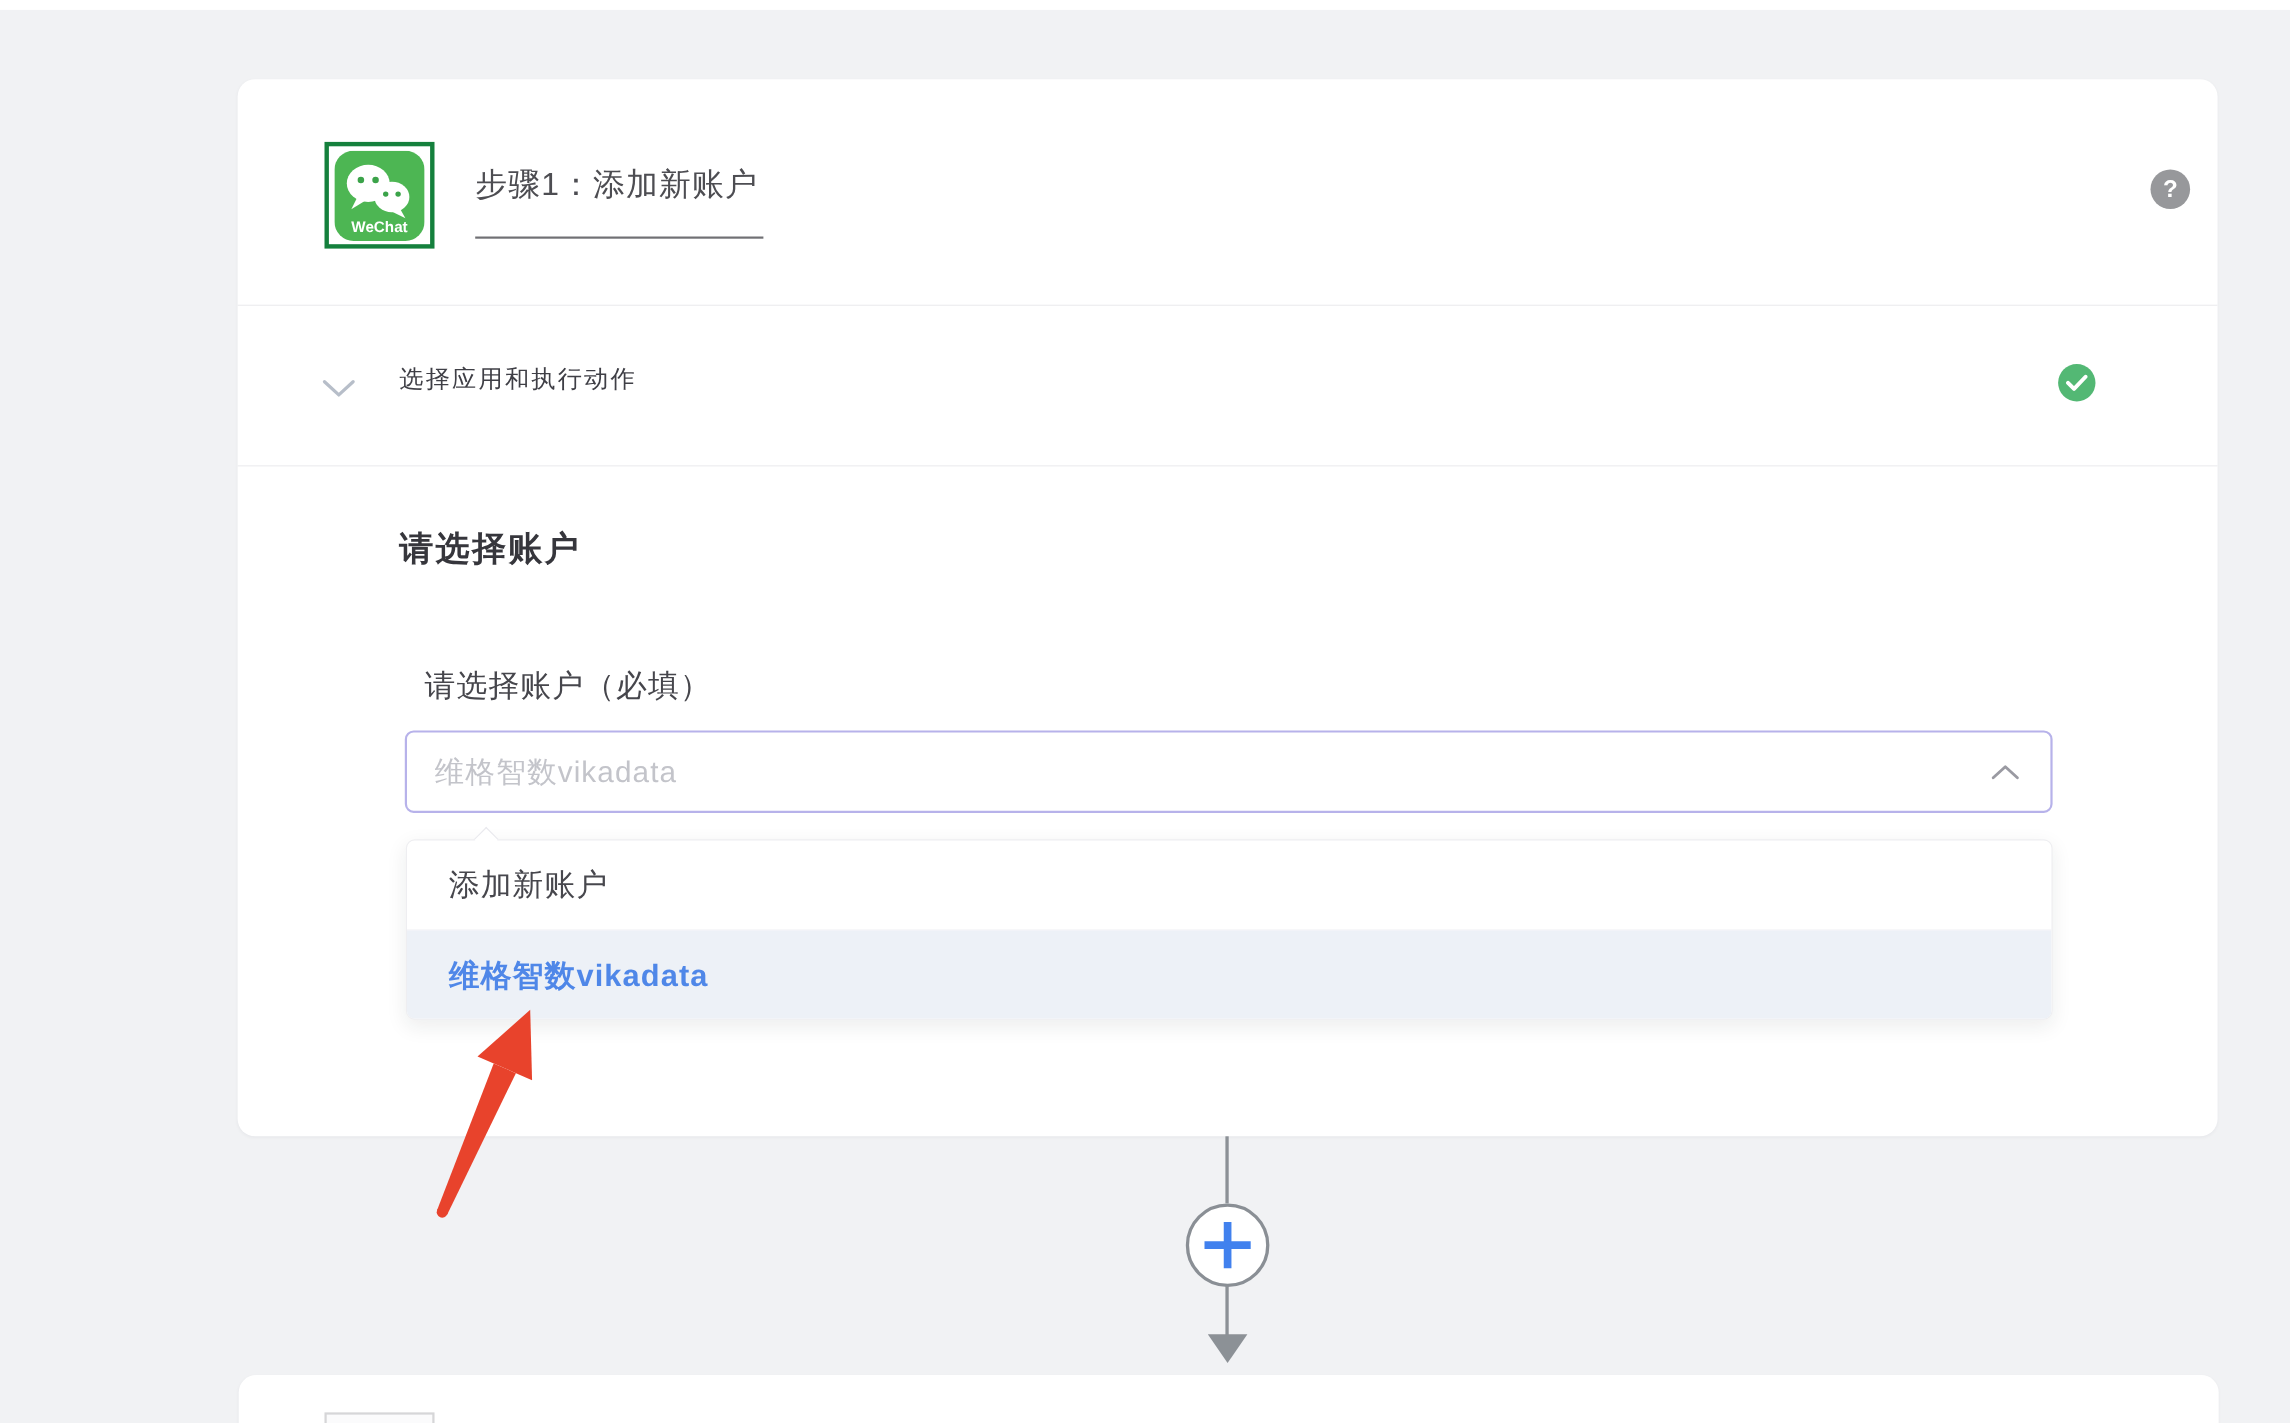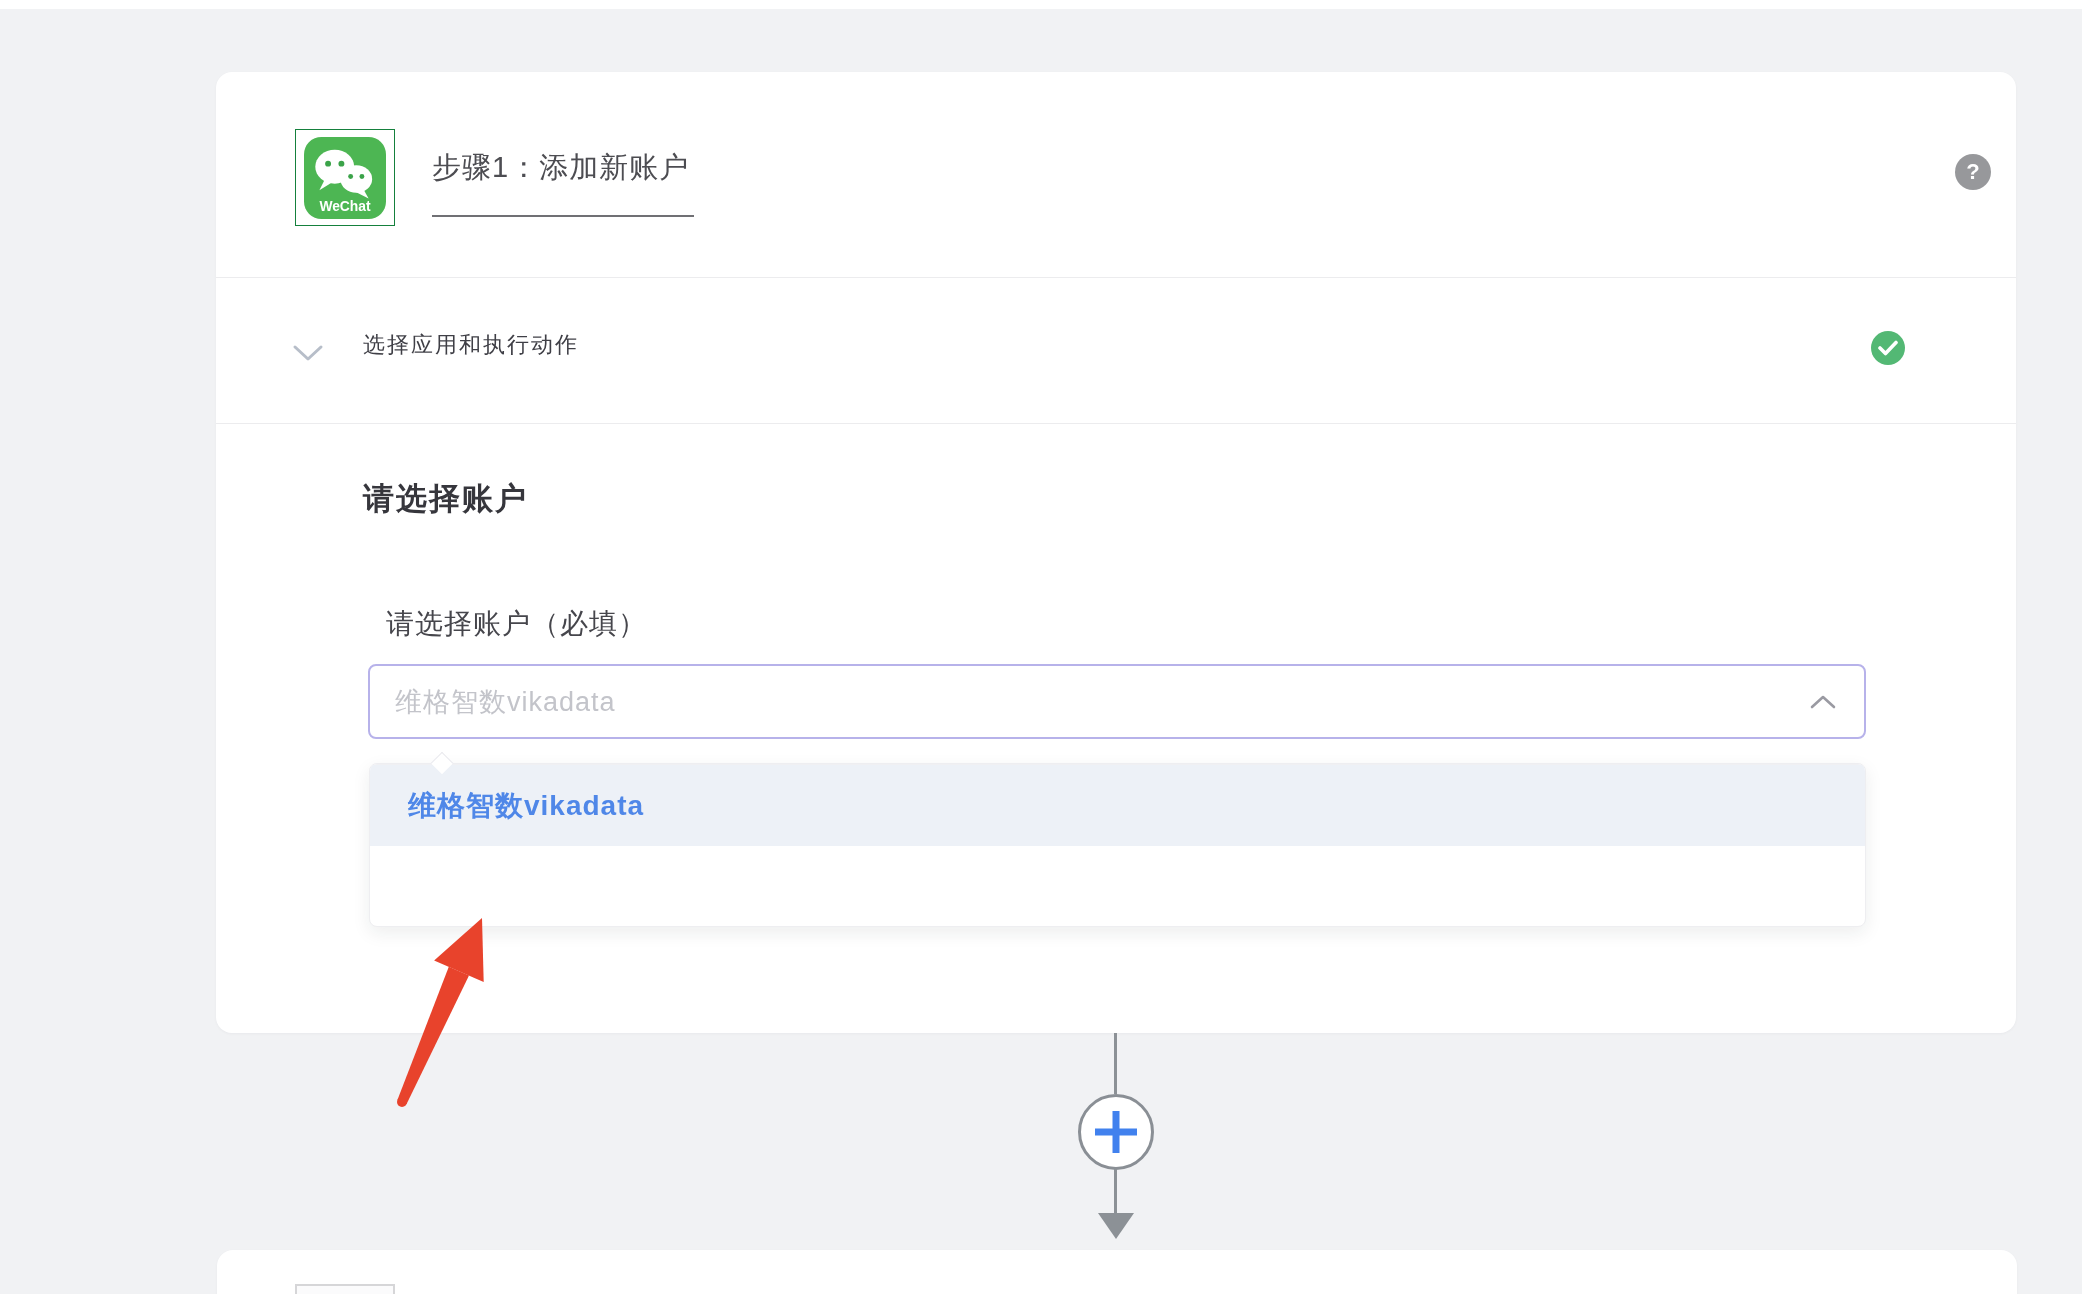--- a/index.html
+++ b/index.html
@@ -12,21 +12,21 @@
   .top-strip { position:absolute; left:0; top:0; width:2082px; height:9px; background:#ffffff; }
 
   
   .step-card {
     position:absolute; left:216px; top:72px; width:1800px; height:961px;
     background:#ffffff; border-radius:16px;
     box-shadow:0 1px 3px rgba(30,34,40,.04);
   }
   .app-icon-box {
     position:absolute; left:79px; top:57px; width:100px; height:97px;
-    background:#ffffff; border:1px solid #15803d;
+    background:#ffffff; border:4px solid #15803d;
     display:flex; align-items:center; justify-content:center;
   }
   .step-title {
     position:absolute; left:216px; top:76px;
     font-size:29px; color:#4d4d52; letter-spacing:1px; white-space:nowrap;
   }
   .title-underline {
     position:absolute; left:216px; top:143px; width:262px; height:2px; background:#707074;
   }
   .help-btn {
@@ -164,20 +164,21 @@
 
     <div class="account-select">
       <span class="select-placeholder">维格智数vikadata</span>
       <svg class="select-arrow" viewBox="0 0 26 14">
         <polyline points="2,12 13,2 24,12" fill="none" stroke="#9a9aa2" stroke-width="2.6" stroke-linecap="round" stroke-linejoin="round"></polyline>
       </svg>
     </div>
 
     <div class="dropdown-caret"></div>
     <div class="dropdown">
+      <div class="dd-item">添加新账户</div>
       <div class="dd-divider"></div>
       <div class="dd-item selected">维格智数vikadata</div>
     </div>
   </div>
 
   <svg class="red-arrow" viewBox="0 0 140 220">
     <circle cx="22" cy="204" r="5" fill="#e8432c"></circle>
     <polygon points="26.6,206 17.4,202 68.8,68.8 89,77.6" fill="#e8432c"></polygon>
     <polygon points="102,20 54.1,62.4 103.7,84" fill="#e8432c"></polygon>
   </svg>

